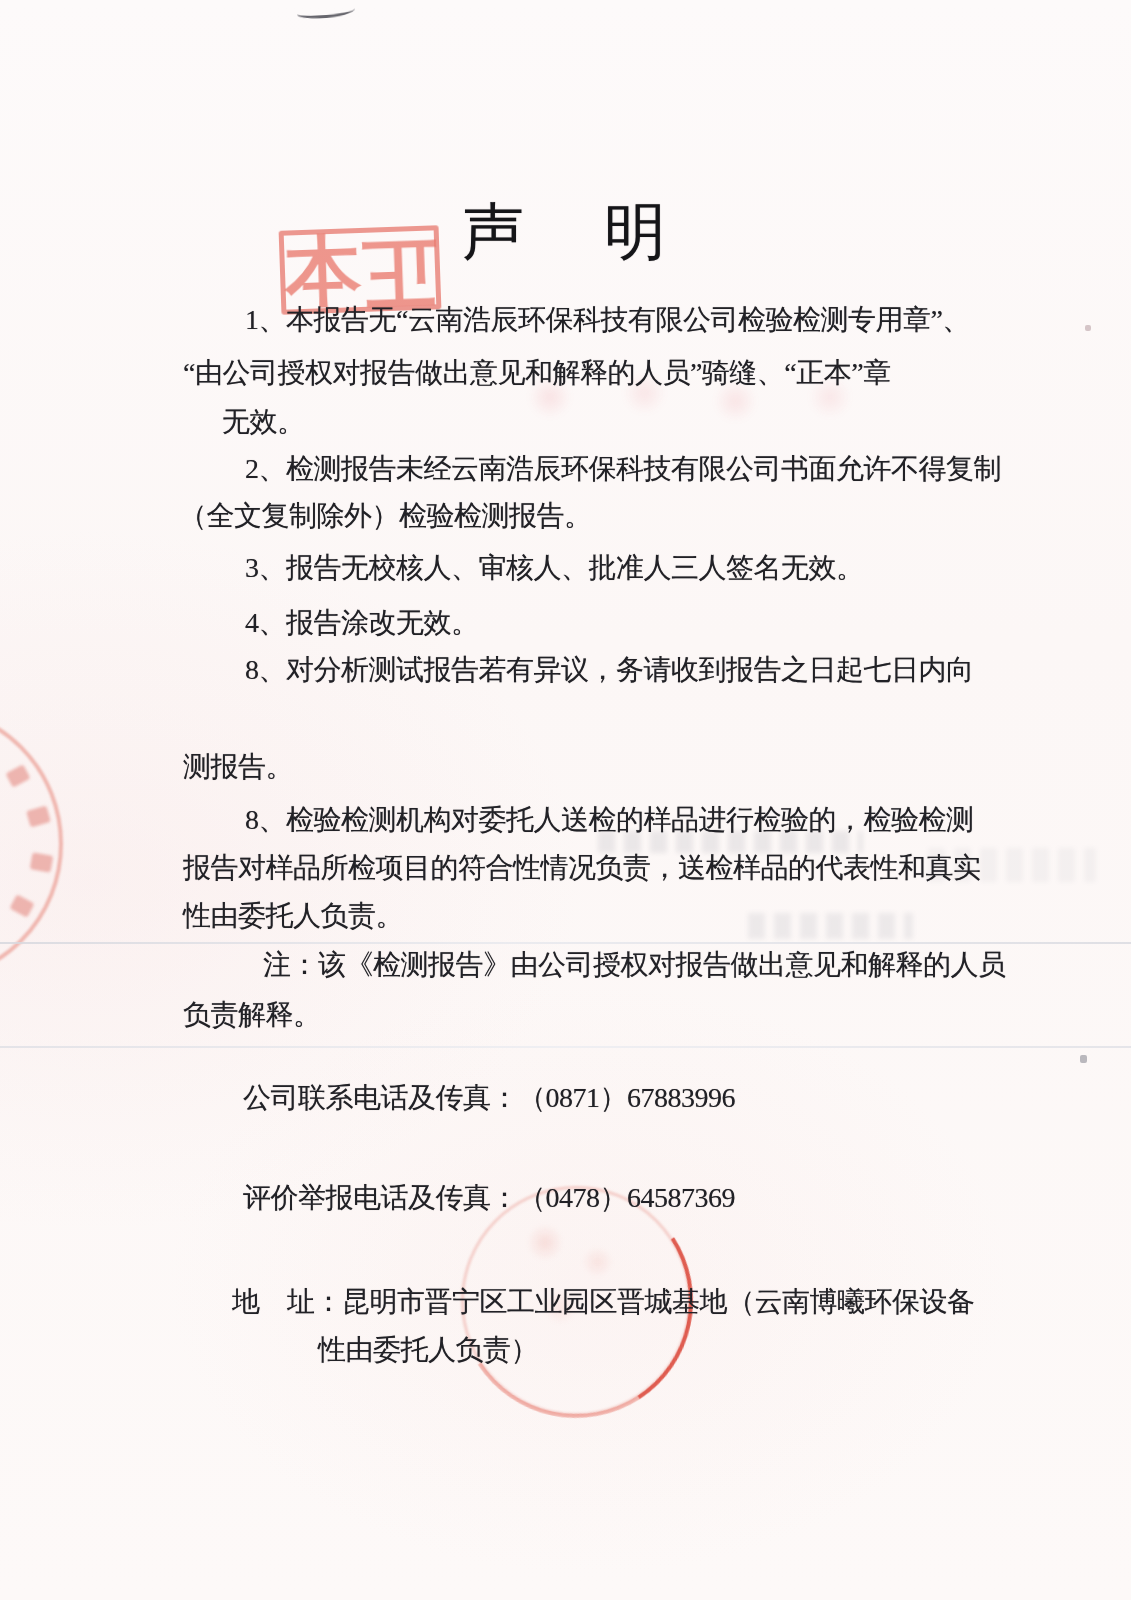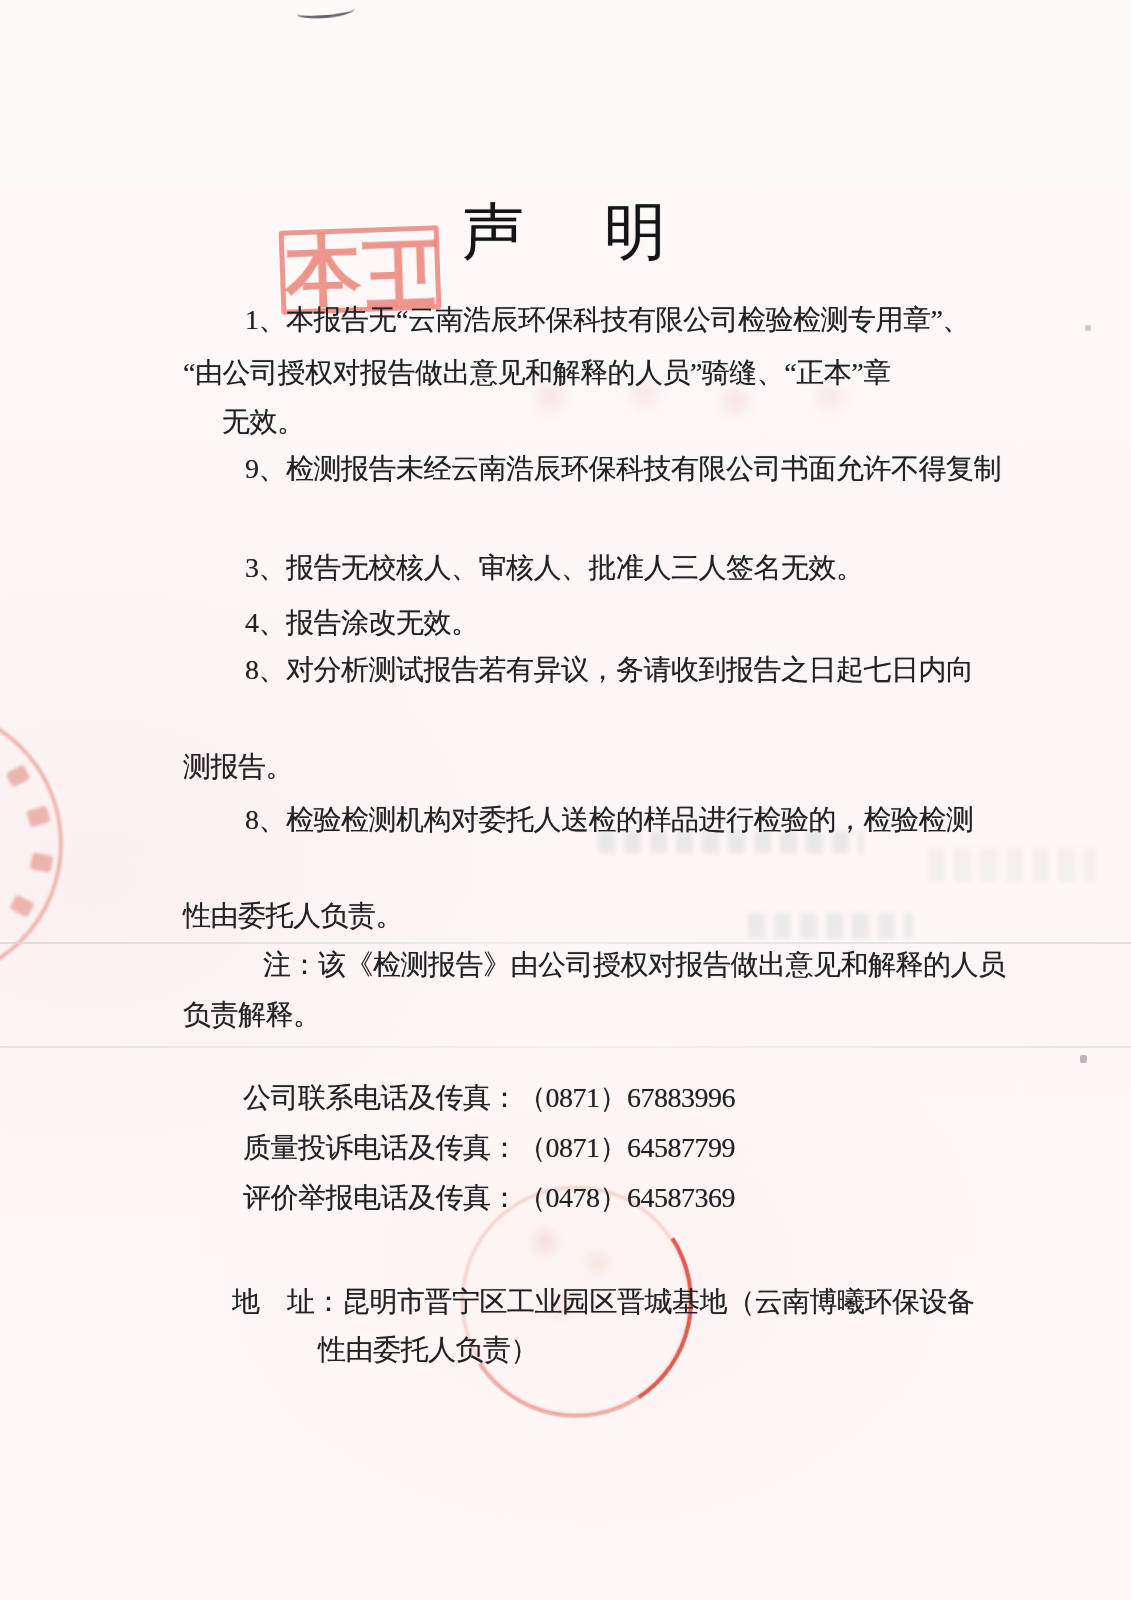--- a/index.html
+++ b/index.html
@@ -153,29 +153,30 @@
   <div class="seal-left-mark slm3"></div>
   <div class="seal-left-mark slm4"></div>
 
   <div class="seal-bottom-smudge"></div>
   <div class="seal-bottom-ring"></div>
   <div class="seal-bottom-arc"></div>
 
   <div class="line" style="left:245px;top:303px">1、本报告无“云南浩辰环保科技有限公司检验检测专用章”、</div>
   <div class="line" style="left:183px;top:356px">“由公司授权对报告做出意见和解释的人员”骑缝、“正本”章</div>
   <div class="line" style="left:222px;top:405px">无效。</div>
-  <div class="line" style="left:245px;top:452px">9、检测报告未经云南浩辰环保科技有限公司书面允许不得复制</div>
+  <div class="line" style="left:245px;top:452px">2、检测报告未经云南浩辰环保科技有限公司书面允许不得复制</div>
+  <div class="line" style="left:179px;top:499px">（全文复制除外）检验检测报告。</div>
   <div class="line" style="left:245px;top:551px">3、报告无校核人、审核人、批准人三人签名无效。</div>
   <div class="line" style="left:245px;top:606px">4、报告涂改无效。</div>
   <div class="line" style="left:245px;top:653px">8、对分析测试报告若有异议，务请收到报告之日起七日内向</div>
   <div class="line" style="left:183px;top:750px">测报告。</div>
   <div class="line" style="left:245px;top:803px">8、检验检测机构对委托人送检的样品进行检验的，检验检测</div>
+  <div class="line" style="left:183px;top:851px">报告对样品所检项目的符合性情况负责，送检样品的代表性和真实</div>
   <div class="line" style="left:183px;top:899px">性由委托人负责。</div>
   <div class="line" style="left:263px;top:948px">注：该《检测报告》由公司授权对报告做出意见和解释的人员</div>
   <div class="line" style="left:183px;top:998px">负责解释。</div>
 
   <div class="line" style="left:243px;top:1081px">公司联系电话及传真：（0871）67883996</div>
-  <div class="line" style="left:243px;top:1131px">质量投诉电话及传真：（0871）64587799</div>
   <div class="line" style="left:243px;top:1181px">评价举报电话及传真：（0478）64587369</div>
   <div class="line" style="left:232px;top:1285px">地　址：昆明市晋宁区工业园区晋城基地（云南博曦环保设备</div>
   <div class="line" style="left:318px;top:1333px">性由委托人负责）</div>
 
 </div>
 
 </body></html>

